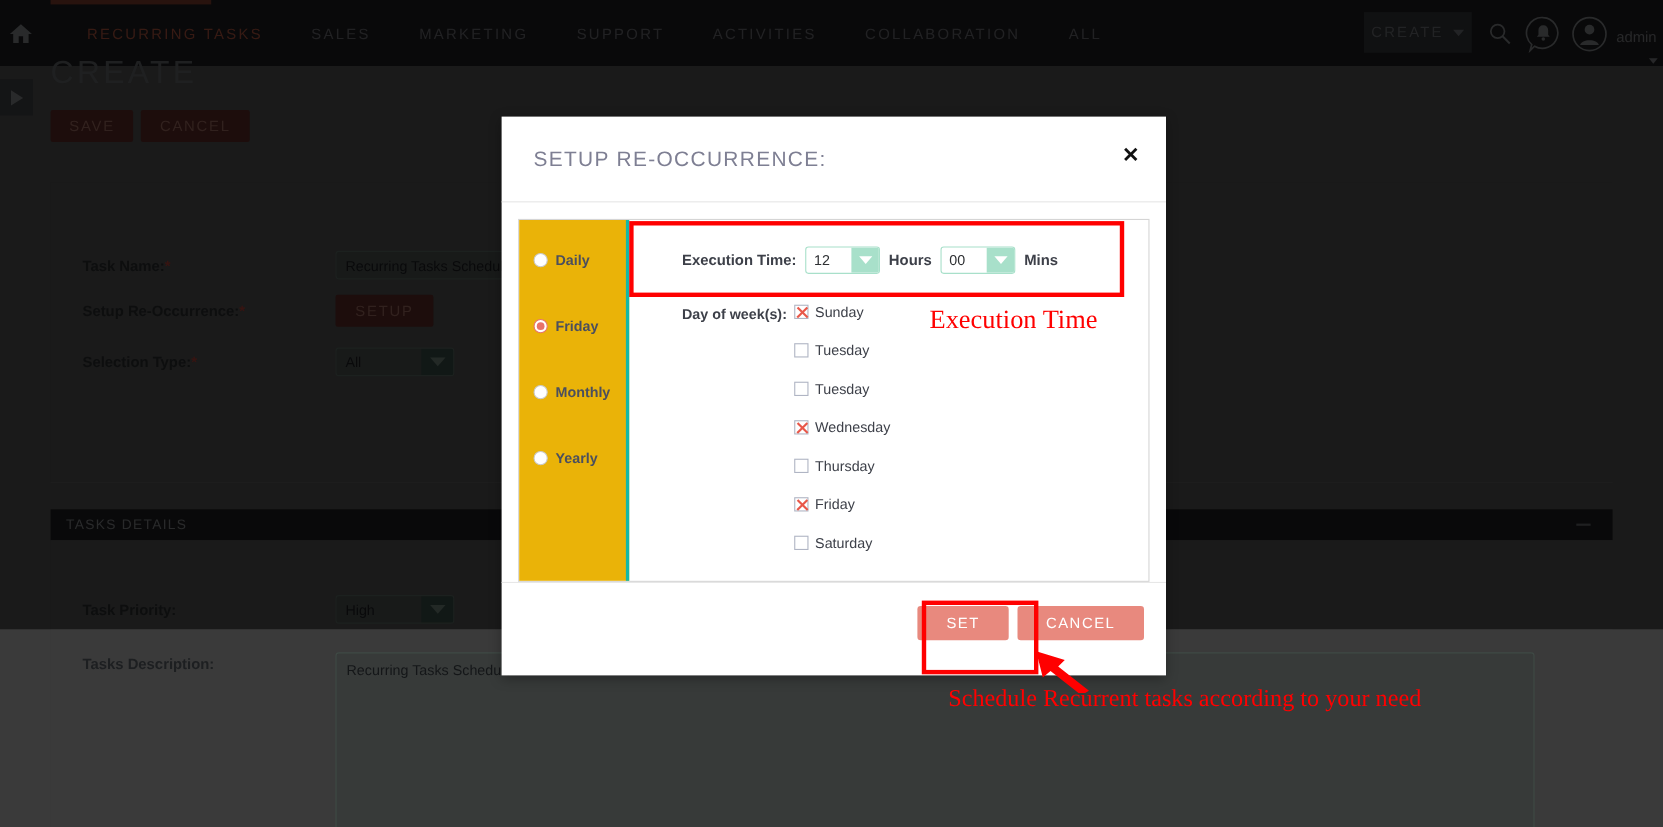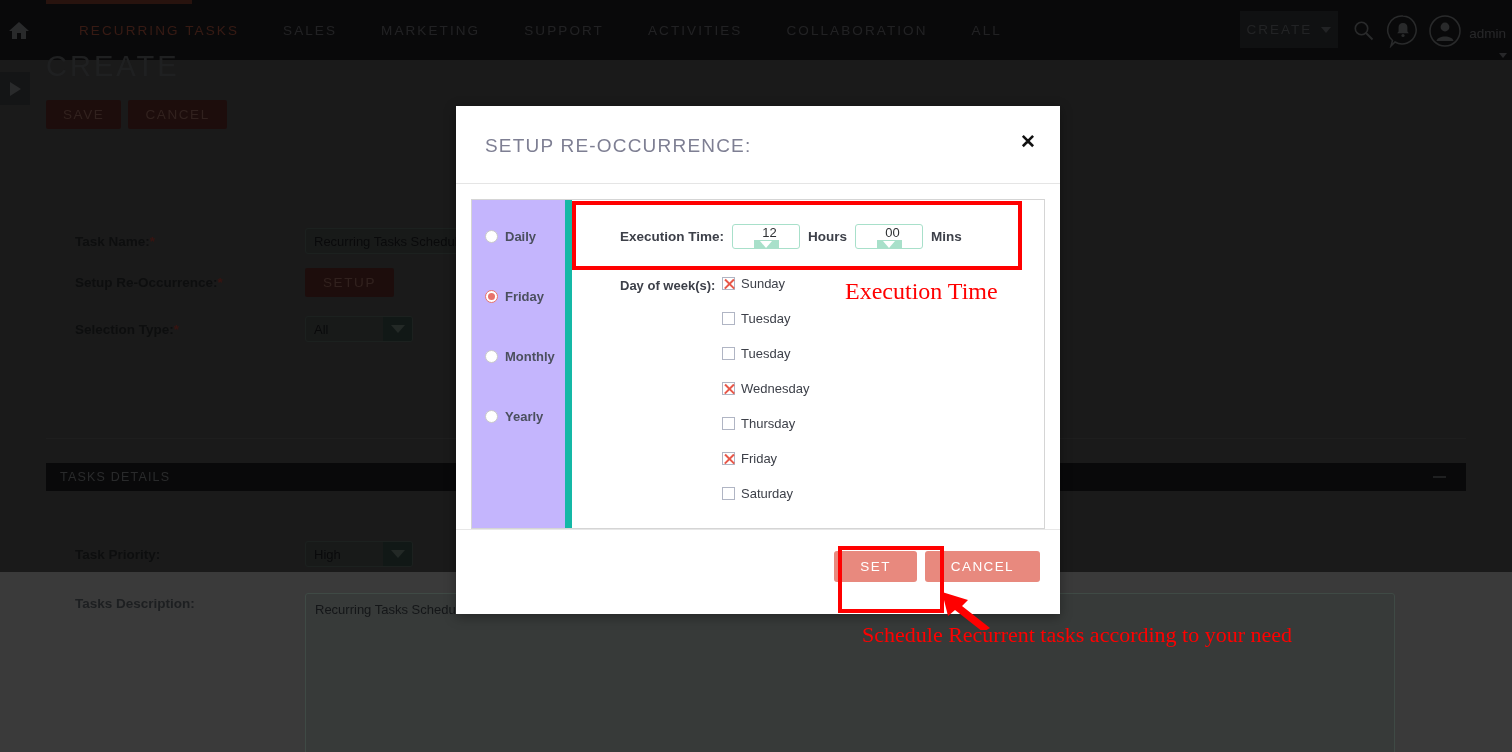--- a/index.html
+++ b/index.html
@@ -141,21 +141,21 @@
   .modal-close {
     position: absolute; right: 24px; top: 26px; font-size: 19px;
     color: #111; cursor: pointer; font-weight: bold; line-height: 1;
   }
   .modal-body { position: relative; height: 345px; padding: 15px 15px 0 15px; }
   .body-box {
     position: relative; width: 574px; height: 330px;
     border: 1px solid #d5d5d5; display: flex; background: #fff;
   }
   .opt-col {
-    width: 100px; background: #c4b5fd; border-right: 7px solid #14b8a6;
+    width: 100px; background: #eab308; border-right: 3px solid #14b8a6;
     padding-top: 24px;
   }
   .opt {
     display: flex; align-items: center; gap: 7px; height: 24px;
     margin: 0 0 36px 13px; cursor: pointer;
   }
   .radio {
     width: 13px; height: 13px; border-radius: 50%;
     border: 1px solid #c9c9c9; background: #fff; flex: none;
     display: flex; align-items: center; justify-content: center;
@@ -167,21 +167,21 @@
   .opt-lbl { font-size: 13px; font-weight: bold; color: #4b4f5e; }
 
   .right-col { flex: 1; position: relative; padding: 24px 0 0 0; }
 
   .exec-row {
     display: flex; align-items: center; gap: 8px; margin-left: 48px;
   }
   .exec-lbl { font-size: 13.5px; font-weight: bold; color: #3d4049; }
   .tsel {
     height: 25px; width: 68px; border: 1px solid #a8e0ca; border-radius: 3px;
-    display: flex; align-items: center; overflow: hidden; background: #fff; flex-direction: column;
+    display: flex; align-items: center; overflow: hidden; background: #fff;
   }
   .tsel .tval { flex: 1; padding-left: 7px; font-size: 13px; color: #2e3033; }
   .tsel .tarrowbox {
     width: 25px; height: 100%; background: #a8e0ca;
     display: flex; align-items: center; justify-content: center;
   }
   .tsel .tarrow {
     width: 0; height: 0; border-left: 6px solid transparent;
     border-right: 6px solid transparent; border-top: 7px solid #ffffff;
   }

